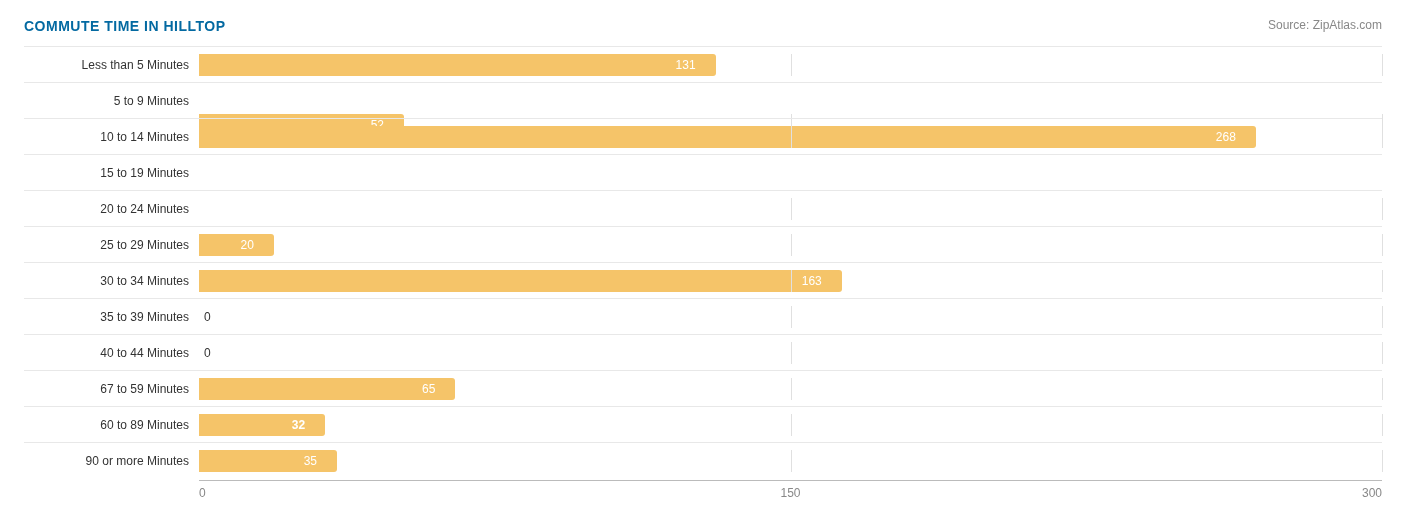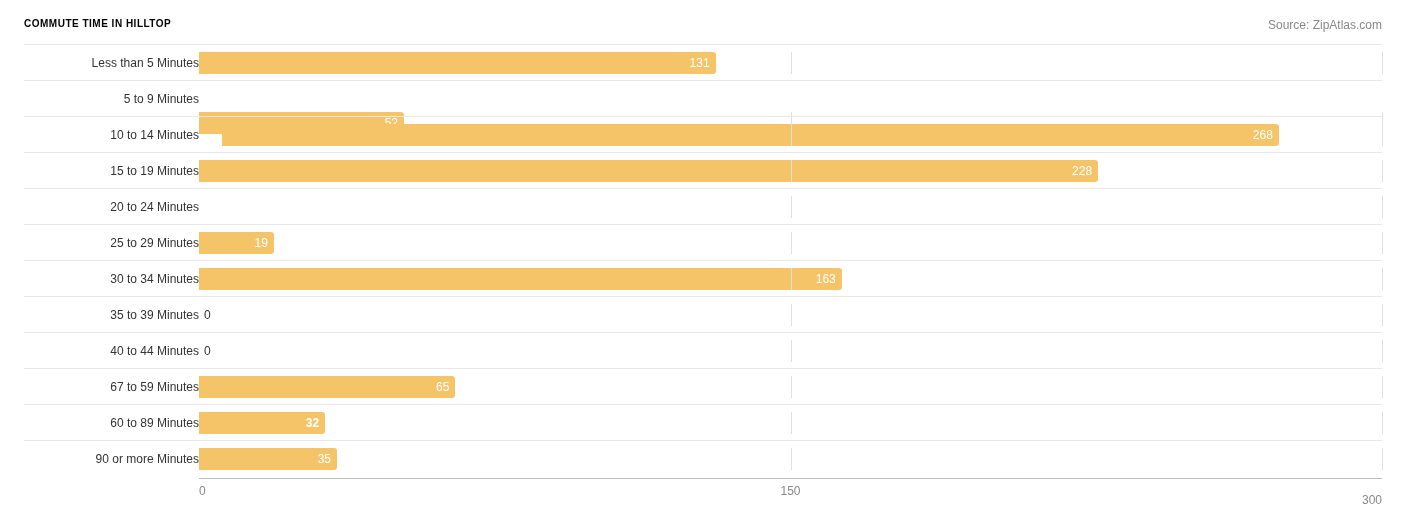--- a/index.html
+++ b/index.html
@@ -16,23 +16,23 @@
       padding: 18px 24px 40px 24px;
       position: relative;
     }
     .header {
       display: flex;
       justify-content: space-between;
       align-items: flex-start;
       margin-bottom: 12px;
     }
     .title {
-      font-size: 10px;
+      font-size: 14px;
       font-weight: bold;
-      color: #000000;
+      color: #0369a1;
       letter-spacing: 0.5px;
       text-transform: uppercase;
     }
     .source {
       font-size: 12px;
       color: #888;
     }
     .chart-area {
       display: flex;
       flex-direction: column;
@@ -48,20 +48,21 @@
     }
     .bar-row:last-of-type {
       border-bottom: none;
     }
     .row-label {
       width: 175px;
       min-width: 175px;
       font-size: 12px;
       color: #333;
       text-align: right;
+      padding-right: 10px;
       white-space: nowrap;
     }
     .bar-container {
       flex: 1;
       height: 22px;
       position: relative;
       display: flex;
       align-items: center;
     }
     .bar {
@@ -74,21 +75,21 @@
       position: absolute;
       left: calc(100% + 5px);
       font-size: 12px;
       color: #333;
       white-space: nowrap;
       top: 50%;
       transform: translateY(-50%);
     }
     .bar-value-inside {
       position: absolute;
-      right: 6px;
+      right: 20px;
       font-size: 12px;
       color: #fff;
       white-space: nowrap;
       top: 50%;
       transform: translateY(-50%);
     }
     .x-axis-container {
       position: relative;
       height: 24px;
       margin-top: 2px;
@@ -119,49 +120,42 @@
           <div class="bar" style="width: 17.3333%;">
             <span class="bar-value-inside">52</span>
           </div>
           <div style="position: absolute; top: 0px; bottom: 0px; left: 50%; width: 1px; background: rgb(224, 224, 224); z-index: 0;"></div>
           <div style="position: absolute; top: 0px; bottom: 0px; left: 100%; width: 1px; background: rgb(224, 224, 224); z-index: 0;"></div>
         </div>
       </div>
       <div class="bar-row">
         <div class="row-label">10 to 14 Minutes</div>
         <div class="bar-container" style="position: relative;">
-          <div class="bar" style="width: 89.3333%; margin-left: 23px;">
+          <div class="bar" style="width: 89.3333%;">
             <span class="bar-value-inside">268</span>
           </div>
           <div style="position: absolute; top: 0px; bottom: 0px; left: 50%; width: 1px; background: rgb(224, 224, 224); z-index: 0;"></div>
           <div style="position: absolute; top: 0px; bottom: 0px; left: 100%; width: 1px; background: rgb(224, 224, 224); z-index: 0;"></div>
         </div>
       </div>
       <div class="bar-row">
         <div class="row-label">15 to 19 Minutes</div>
-        <div class="bar-container" style="position: relative;">
-          <div class="bar" style="width: 76%;">
-            <span class="bar-value-inside">228</span>
-          </div>
-          <div style="position: absolute; top: 0px; bottom: 0px; left: 50%; width: 1px; background: rgb(224, 224, 224); z-index: 0;"></div>
-          <div style="position: absolute; top: 0px; bottom: 0px; left: 100%; width: 1px; background: rgb(224, 224, 224); z-index: 0;"></div>
-        </div>
       </div>
       <div class="bar-row">
         <div class="row-label">20 to 24 Minutes</div>
         <div class="bar-container" style="position: relative;">
           <div style="position: absolute; top: 0px; bottom: 0px; left: 50%; width: 1px; background: rgb(224, 224, 224); z-index: 0;"></div>
           <div style="position: absolute; top: 0px; bottom: 0px; left: 100%; width: 1px; background: rgb(224, 224, 224); z-index: 0;"></div>
         </div>
       </div>
       <div class="bar-row">
         <div class="row-label">25 to 29 Minutes</div>
         <div class="bar-container" style="position: relative;">
           <div class="bar" style="width: 6.33333%;">
-            <span class="bar-value-inside">19</span>
+            <span class="bar-value-inside">20</span>
           </div>
           <div style="position: absolute; top: 0px; bottom: 0px; left: 50%; width: 1px; background: rgb(224, 224, 224); z-index: 0;"></div>
           <div style="position: absolute; top: 0px; bottom: 0px; left: 100%; width: 1px; background: rgb(224, 224, 224); z-index: 0;"></div>
         </div>
       </div>
       <div class="bar-row">
         <div class="row-label">30 to 34 Minutes</div>
         <div class="bar-container" style="position: relative;">
           <div class="bar" style="width: 54.3333%;">
             <span class="bar-value-inside">163</span>
@@ -218,15 +212,15 @@
           </div>
           <div style="position: absolute; top: 0px; bottom: 0px; left: 50%; width: 1px; background: rgb(224, 224, 224); z-index: 0;"></div>
           <div style="position: absolute; top: 0px; bottom: 0px; left: 100%; width: 1px; background: rgb(224, 224, 224); z-index: 0;"></div>
         </div>
       </div>
     </div>
   <div class="x-axis-container" id="x-axis-container" style="position: relative; margin-left: 175px;">
   <div style="position: absolute; top: 0px; left: 0px; right: 0px; height: 1px; background: rgb(187, 187, 187);"></div>
       <span style="position: absolute; font-size: 12px; color: rgb(136, 136, 136); top: 6px; left: 0px;">0</span>
       <span style="position: absolute; font-size: 12px; color: rgb(136, 136, 136); top: 6px; left: 591.5px; transform: translateX(-50%);">150</span>
-      <span style="position: absolute; font-size: 12px; color: rgb(136, 136, 136); top: 15px; right: 0px;">300</span>
+      <span style="position: absolute; font-size: 12px; color: rgb(136, 136, 136); top: 6px; right: 0px;">300</span>
     </div>
 </div>
 
 </body></html>

